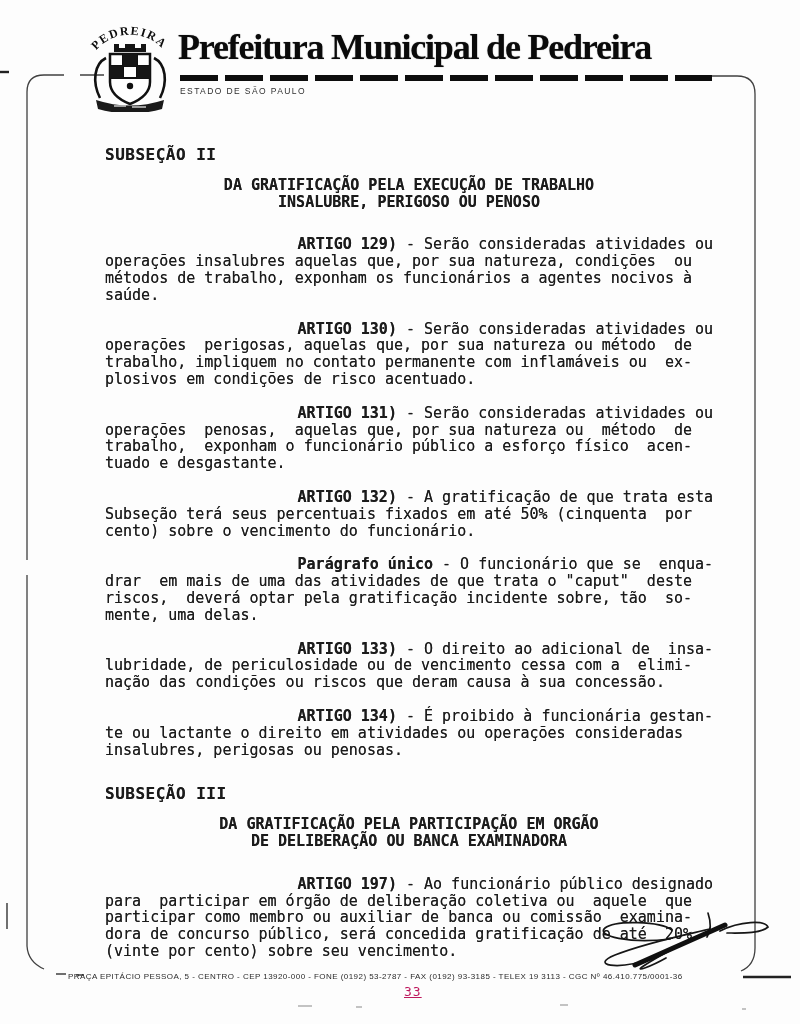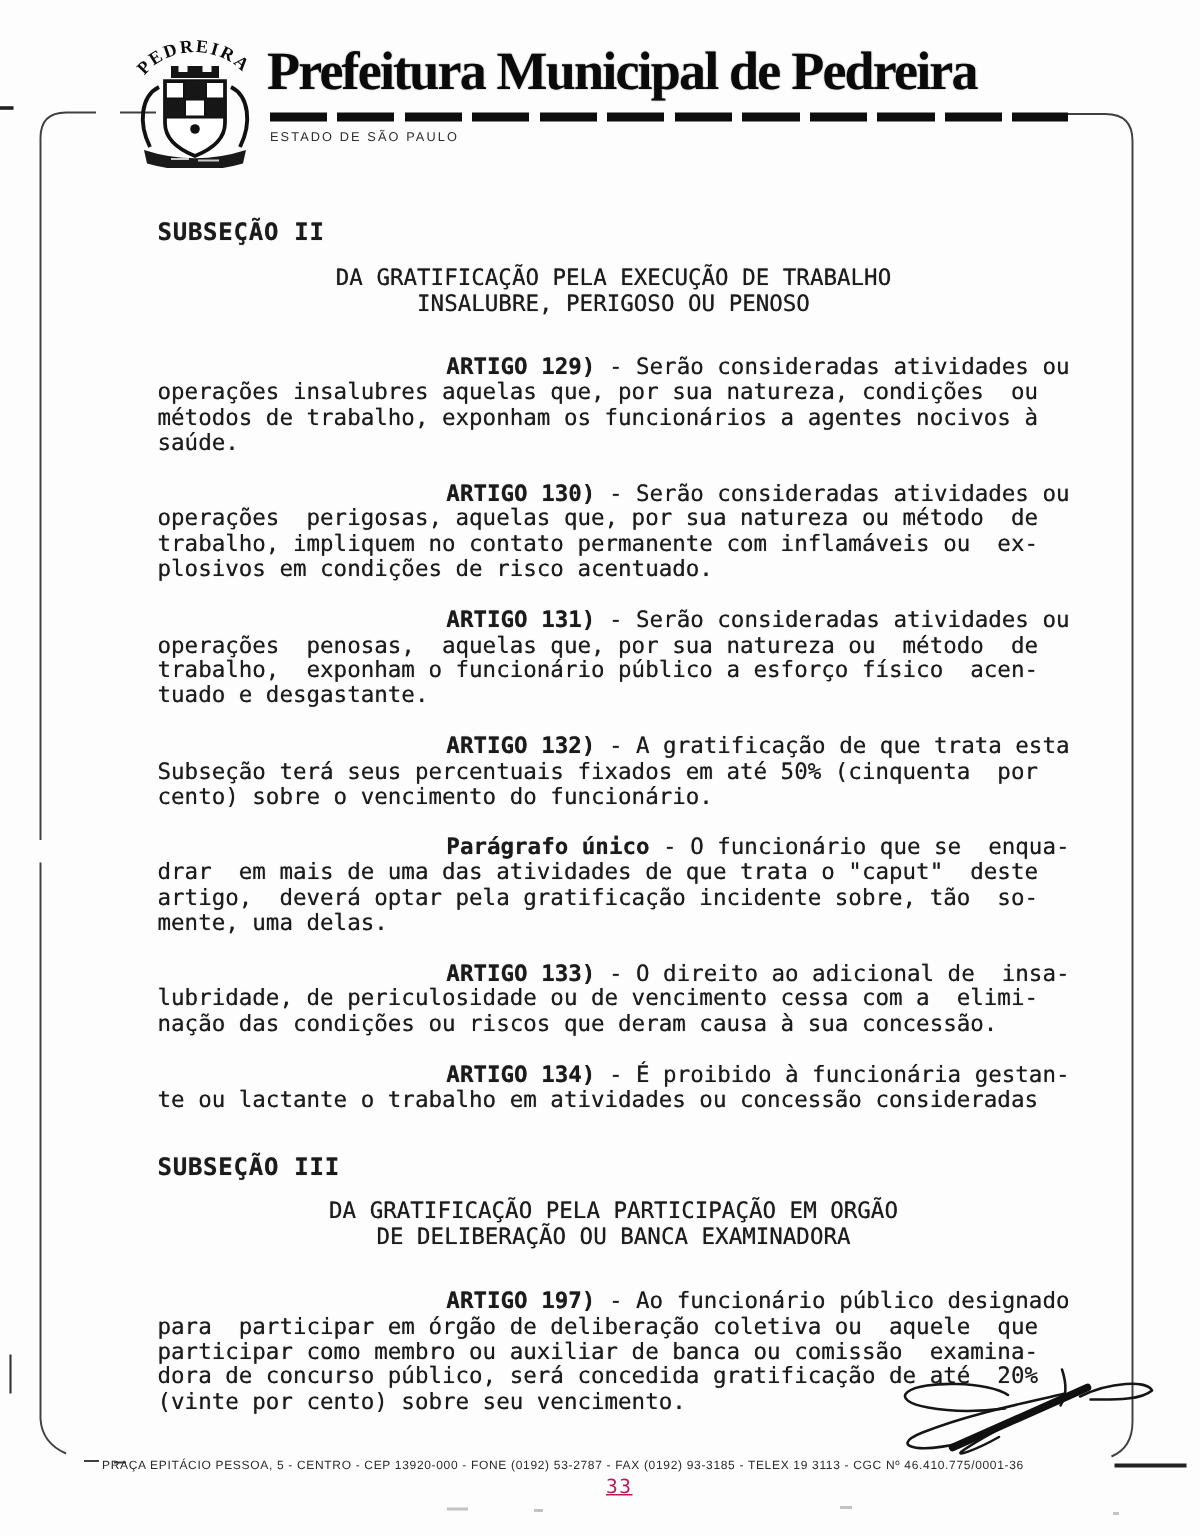--- a/index.html
+++ b/index.html
@@ -32,21 +32,21 @@
   .doc-body{
     position:absolute; left:105px; top:141px; width:608px; padding-top:6px;
     font-size:15px; line-height:16.8px;
     text-shadow:0 0 .5px rgba(10,10,10,.7);
   }
   .document-section + .document-section{margin-top:28px;}
   .section-heading{
     text-align:left; font-weight:700; letter-spacing:.5px; margin:0 0 13px 0;
     font-size:16px;
   }
-  .section-subheading-line{text-align:center; font-weight:400; white-space:pre;}
+  .section-subheading-line{text-align:center; font-weight:700; white-space:pre;}
   .paragraph{margin-top:17px;}
   .section-subs + .paragraph, .paragraph:first-child{margin-top:26px;}
   .pline{white-space:pre;}
   .pline.first{padding-left:178px;text-align:right;}
   .plead{font-weight:700;}
   
   .signature{position:absolute; left:560px; top:903px; width:240px; height:75px;}
   
   .footer-address{
     position:absolute; left:68px; top:972px; width:688px; white-space:nowrap;
@@ -124,31 +124,32 @@
           <div class="pline">tuado e desgastante.</div>
         </div>
         <div class="paragraph">
           <div class="pline first"><span class="plead">ARTIGO 132)</span><span class="prest"> - A gratificação de que trata esta</span></div>
           <div class="pline">Subseção terá seus percentuais fixados em até 50% (cinquenta  por</div>
           <div class="pline">cento) sobre o vencimento do funcionário.</div>
         </div>
         <div class="paragraph">
           <div class="pline first"><span class="plead">Parágrafo único</span><span class="prest"> - O funcionário que se  enqua-</span></div>
           <div class="pline">drar  em mais de uma das atividades de que trata o "caput"  deste</div>
-          <div class="pline">artigo,  deverá optar pela gratificação incidente sobre, tão  so-</div>
+          <div class="pline">riscos,  deverá optar pela gratificação incidente sobre, tão  so-</div>
           <div class="pline">mente, uma delas.</div>
         </div>
         <div class="paragraph">
           <div class="pline first"><span class="plead">ARTIGO 133)</span><span class="prest"> - O direito ao adicional de  insa-</span></div>
           <div class="pline">lubridade, de periculosidade ou de vencimento cessa com a  elimi-</div>
           <div class="pline">nação das condições ou riscos que deram causa à sua concessão.</div>
         </div>
         <div class="paragraph">
           <div class="pline first"><span class="plead">ARTIGO 134)</span><span class="prest"> - É proibido à funcionária gestan-</span></div>
-          <div class="pline">te ou lactante o trabalho em atividades ou concessão consideradas</div>
+          <div class="pline">te ou lactante o direito em atividades ou operações consideradas</div>
+          <div class="pline">insalubres, perigosas ou penosas.</div>
         </div>
       </section>
       <section class="document-section">
         <h2 class="section-heading">SUBSEÇÃO III</h2>
         <div class="section-subs">
           <div class="section-subheading-line">DA GRATIFICAÇÃO PELA PARTICIPAÇÃO EM ORGÃO</div>
           <div class="section-subheading-line">DE DELIBERAÇÃO OU BANCA EXAMINADORA</div>
         </div>
         <div class="paragraph">
           <div class="pline first"><span class="plead">ARTIGO 197)</span><span class="prest"> - Ao funcionário público designado</span></div>

